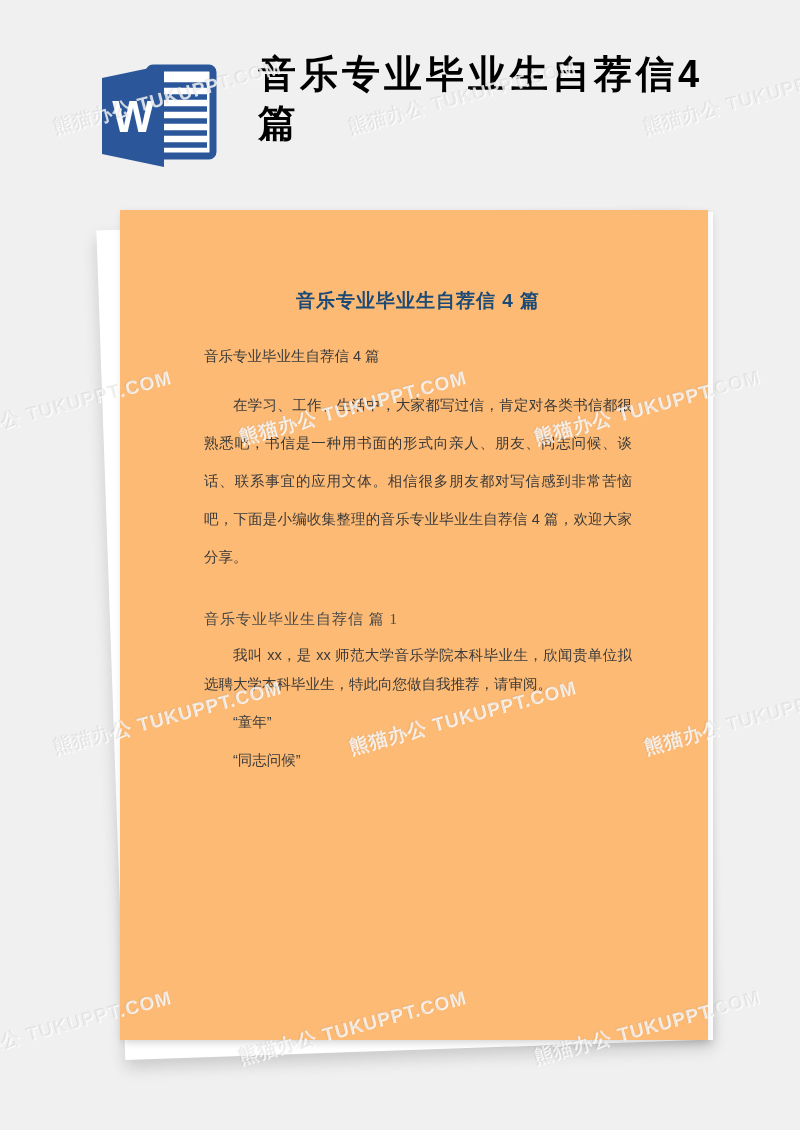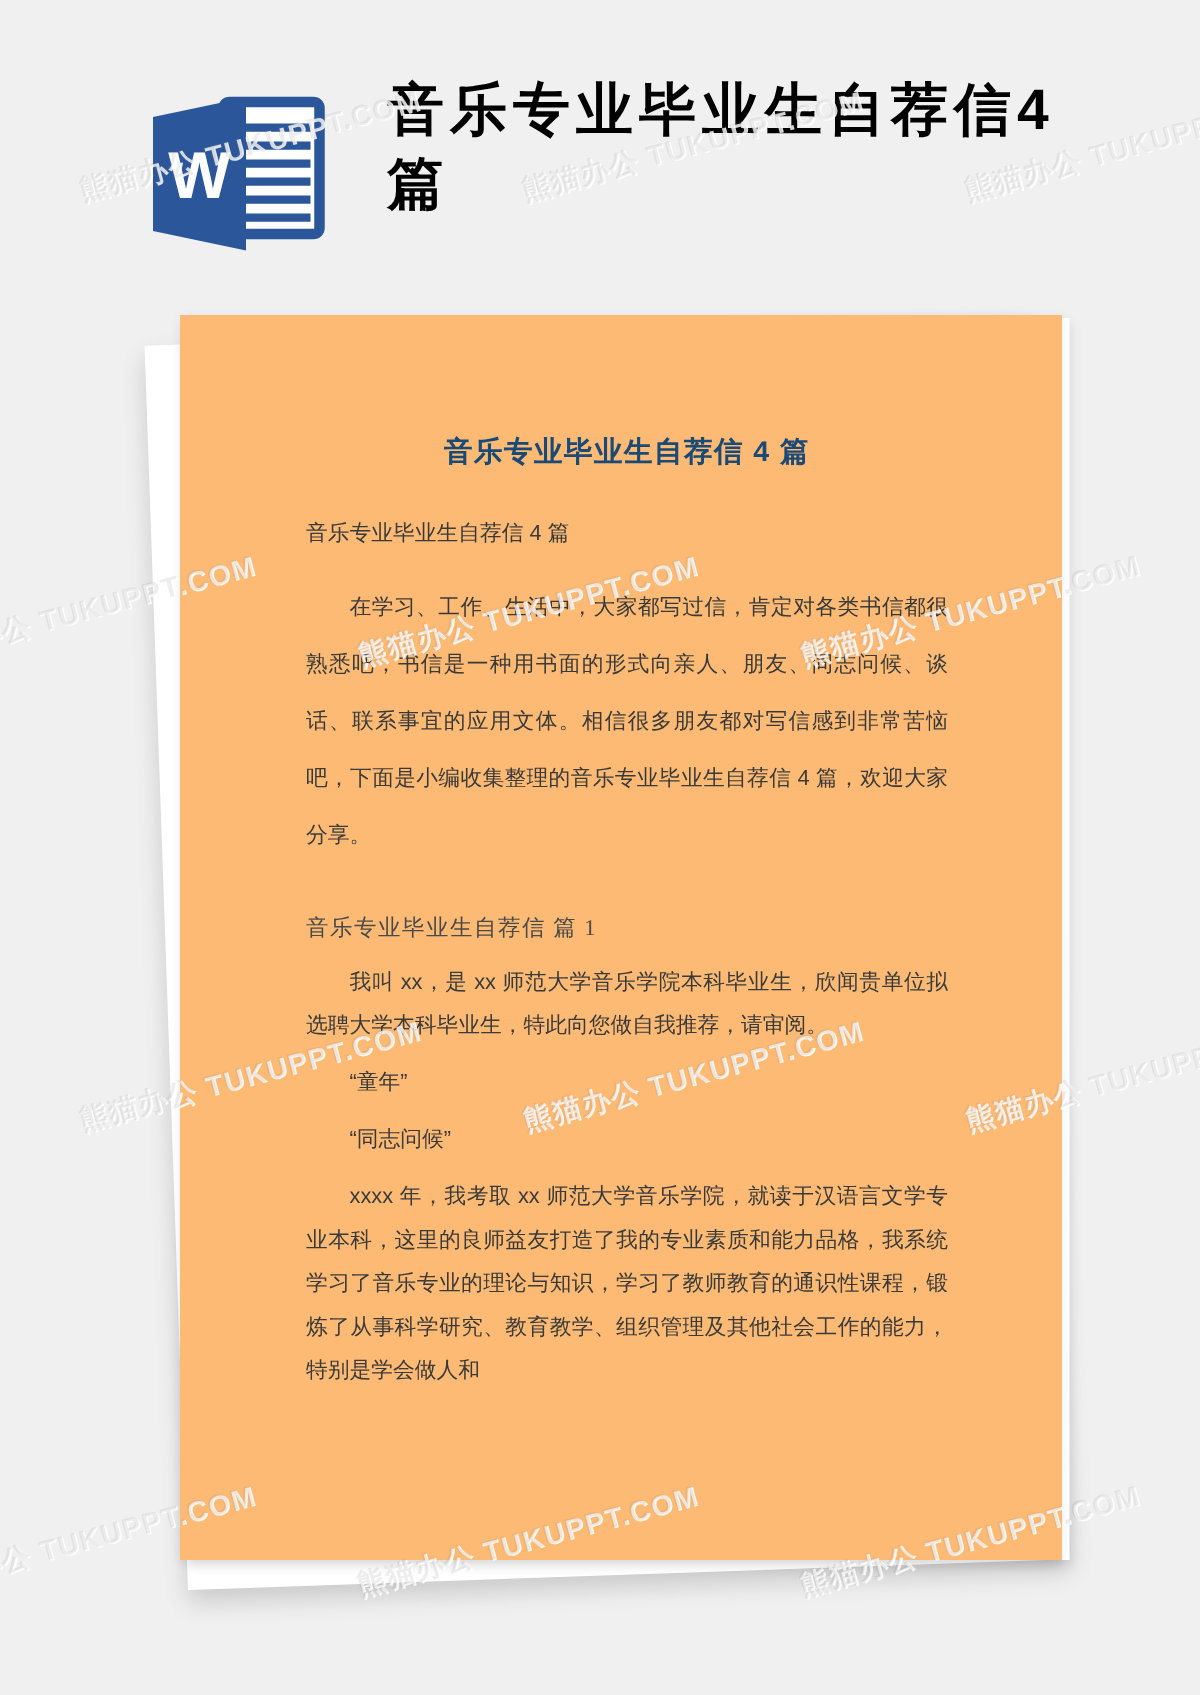--- a/index.html
+++ b/index.html
@@ -96,21 +96,20 @@
     <div class="page page-b"></div>
 
     <div class="page page-main">
       <h2 class="doc-title">音乐专业毕业生自荐信 4 篇</h2>
       <p class="doc-sub">音乐专业毕业生自荐信 4 篇</p>
       <p class="para intro indent">在学习、工作、生活中，大家都写过信，肯定对各类书信都很熟悉吧，书信是一种用书面的形式向亲人、朋友、同志问候、谈话、联系事宜的应用文体。相信很多朋友都对写信感到非常苦恼吧，下面是小编收集整理的音乐专业毕业生自荐信 4 篇，欢迎大家分享。</p>
       <p class="sec-label">音乐专业毕业生自荐信  篇 1</p>
       <p class="para indent">我叫 xx，是 xx 师范大学音乐学院本科毕业生，欣闻贵单位拟选聘大学本科毕业生，特此向您做自我推荐，请审阅。</p>
       <p class="para indent">“童年”</p>
       <p class="para indent">“同志问候”</p>
-      <p class="para indent">xxxx 年，我考取 xx 师范大学音乐学院，就读于汉语言文学专业本科，这里的良师益友打造了我的专业素质和能力品格，我系统学习了音乐专业的理论与知识，学习了教师教育的通识性课程，锻炼了从事科学研究、教育教学、组织管理及其他社会工作的能力，特别是学会做人和</p>
     </div>
   </div>
 
   <div class="wm-layer">
       <span class="wm" style="left: 50px; top: 115px;">熊猫办公 TUKUPPT.COM</span>
       <span class="wm" style="left: 345px; top: 115px;">熊猫办公 TUKUPPT.COM</span>
       <span class="wm" style="left: 640px; top: 115px;">熊猫办公 TUKUPPT.COM</span>
       <span class="wm" style="left: -60px; top: 425px;">熊猫办公 TUKUPPT.COM</span>
       <span class="wm" style="left: 235px; top: 425px;">熊猫办公 TUKUPPT.COM</span>
       <span class="wm" style="left: 530px; top: 425px;">熊猫办公 TUKUPPT.COM</span>

